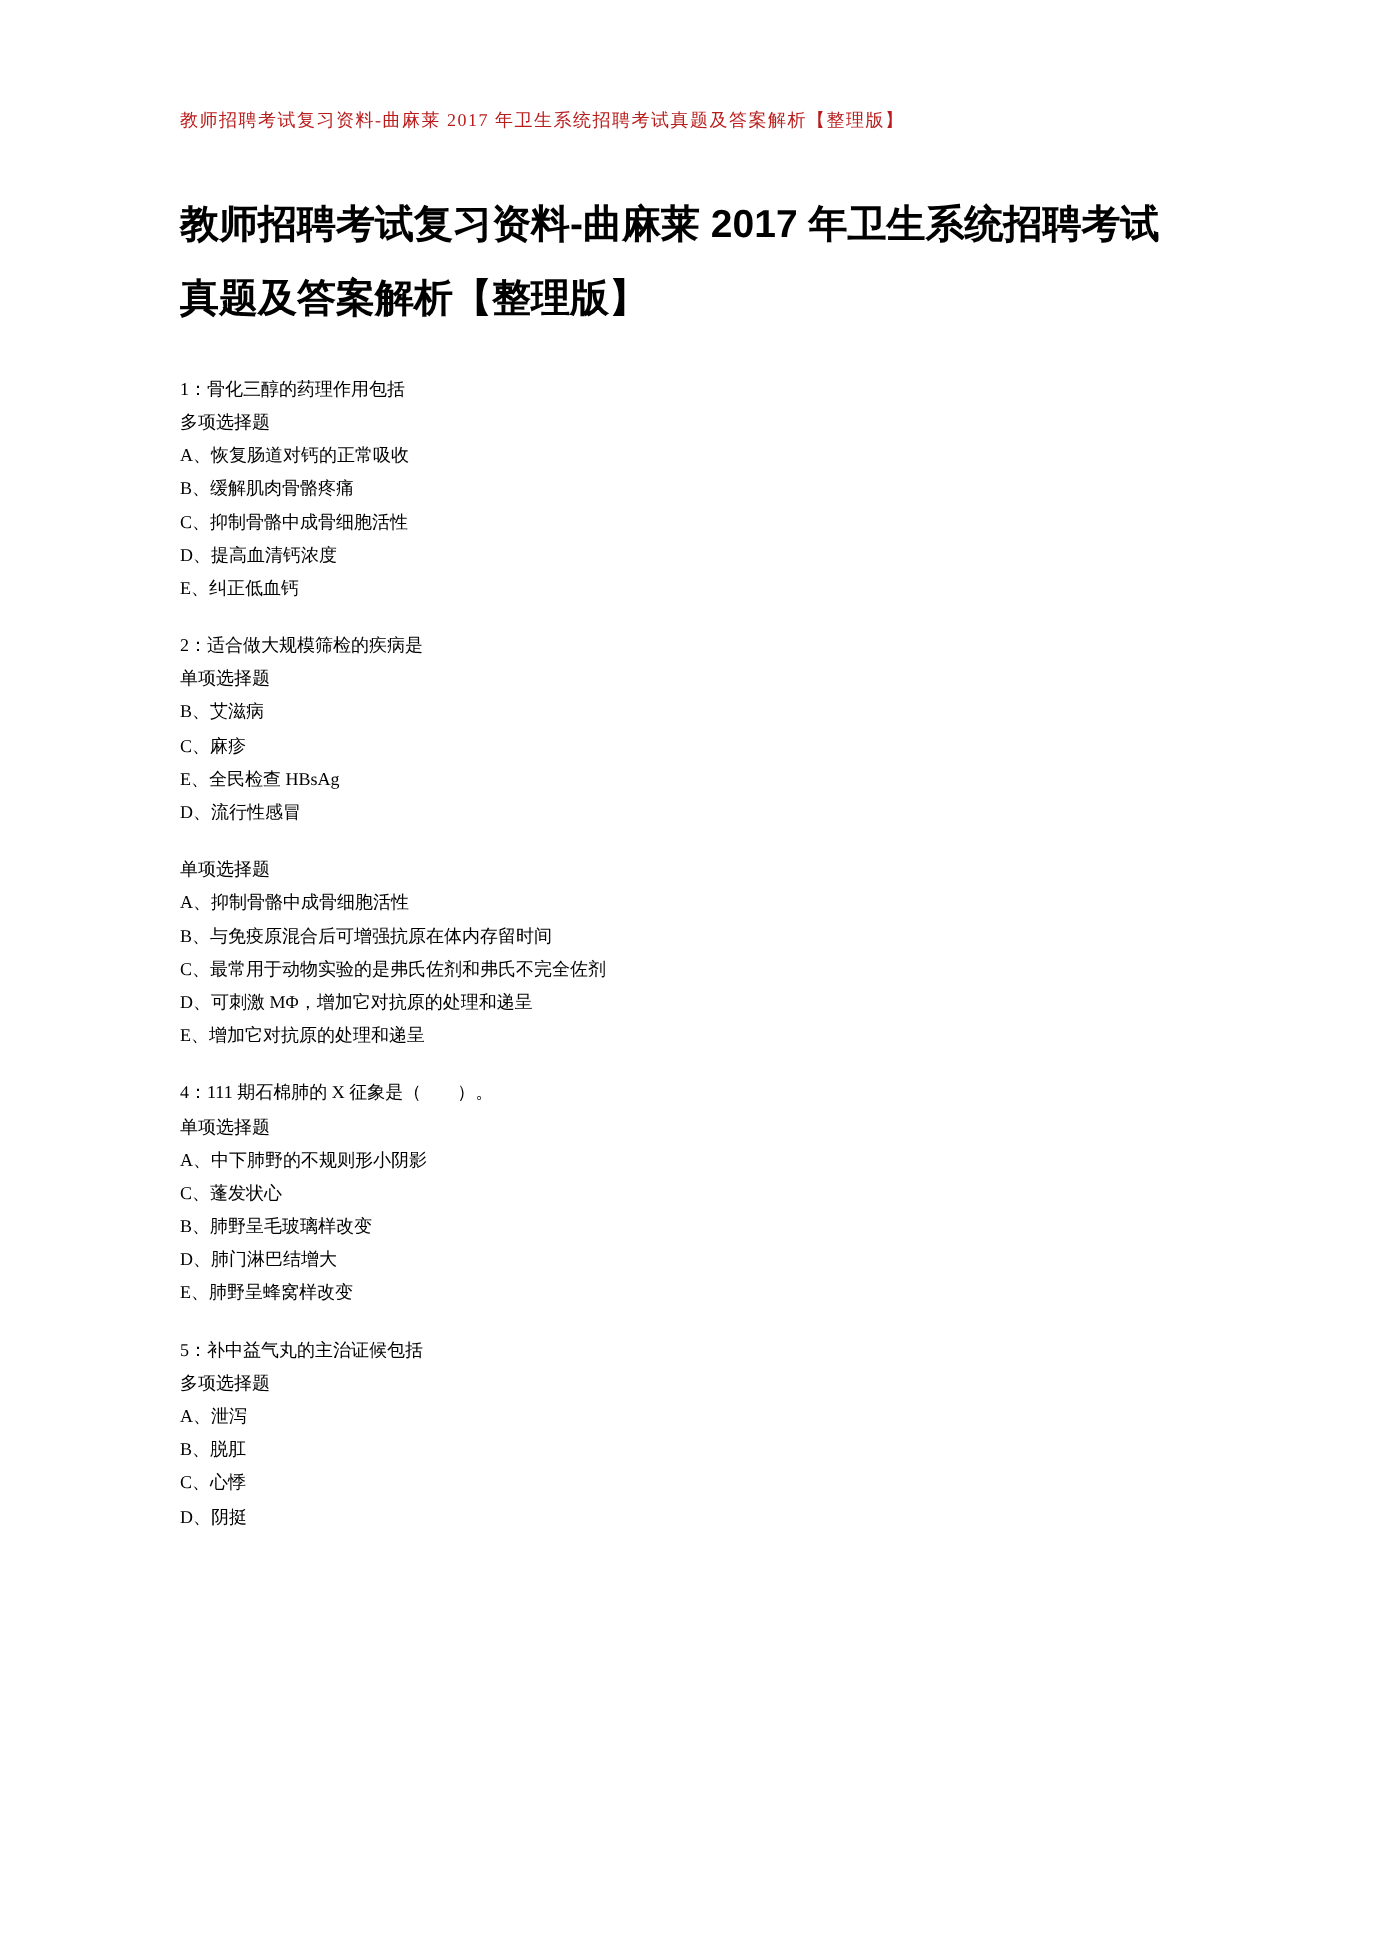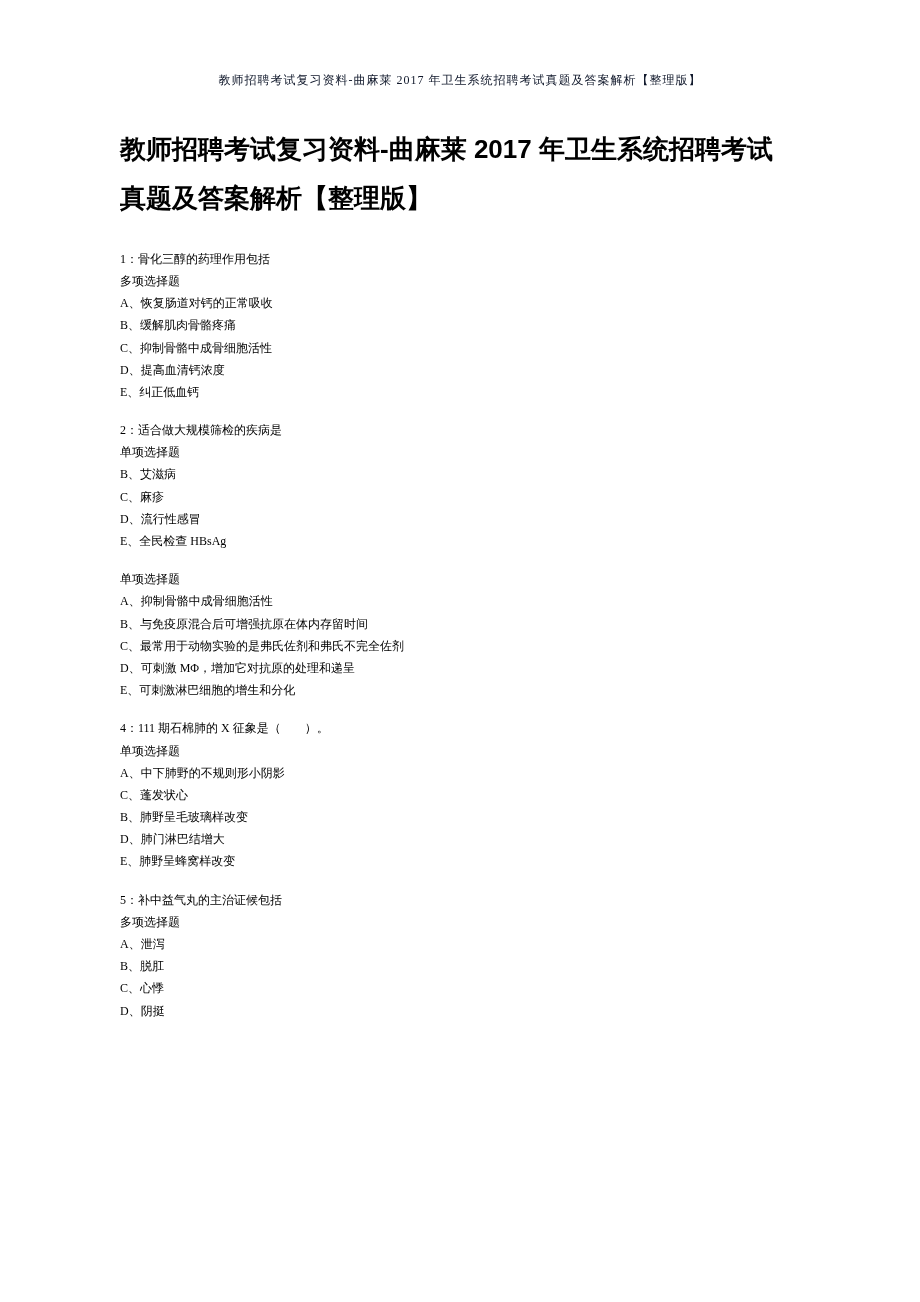--- a/index.html
+++ b/index.html
@@ -10,23 +10,23 @@
     width: 920px;
   }
   .page {
     width: 920px;
     min-height: 1302px;
     padding: 72px 120px 40px 120px;
     box-sizing: border-box;
     position: relative;
   }
   .running-header {
-    text-align: center;
+    text-align: left;
     font-size: 12px;
-    color: #0f172a;
+    color: #b91c1c;
     letter-spacing: 1px;
     margin-bottom: 36px;
   }
   .title {
     text-align: left;
     font-family: "SimHei", "黑体", sans-serif;
     font-weight: bold;
     font-size: 26px;
     color: #000;
     line-height: 1.9;
@@ -65,31 +65,31 @@
     <div class="option">C、抑制骨骼中成骨细胞活性</div>
     <div class="option">D、提高血清钙浓度</div>
     <div class="option">E、纠正低血钙</div>
   </div>
 
   <div class="question-block">
     <div class="question-stem">2：适合做大规模筛检的疾病是</div>
     <div class="question-type">单项选择题</div>
     <div class="option">B、艾滋病</div>
     <div class="option">C、麻疹</div>
+    <div class="option">E、全民检查 HBsAg</div>
     <div class="option">D、流行性感冒</div>
-    <div class="option">E、全民检查 HBsAg</div>
   </div>
 
   <div class="question-block">
     <div class="question-type">单项选择题</div>
     <div class="option">A、抑制骨骼中成骨细胞活性</div>
     <div class="option">B、与免疫原混合后可增强抗原在体内存留时间</div>
     <div class="option">C、最常用于动物实验的是弗氏佐剂和弗氏不完全佐剂</div>
     <div class="option">D、可刺激 MΦ，增加它对抗原的处理和递呈</div>
-    <div class="option">E、可刺激淋巴细胞的增生和分化</div>
+    <div class="option">E、增加它对抗原的处理和递呈</div>
   </div>
 
   <div class="question-block">
     <div class="question-stem">4：111 期石棉肺的 X 征象是（　　）。</div>
     <div class="question-type">单项选择题</div>
     <div class="option">A、中下肺野的不规则形小阴影</div>
     <div class="option">C、蓬发状心</div>
     <div class="option">B、肺野呈毛玻璃样改变</div>
     <div class="option">D、肺门淋巴结增大</div>
     <div class="option">E、肺野呈蜂窝样改变</div>

